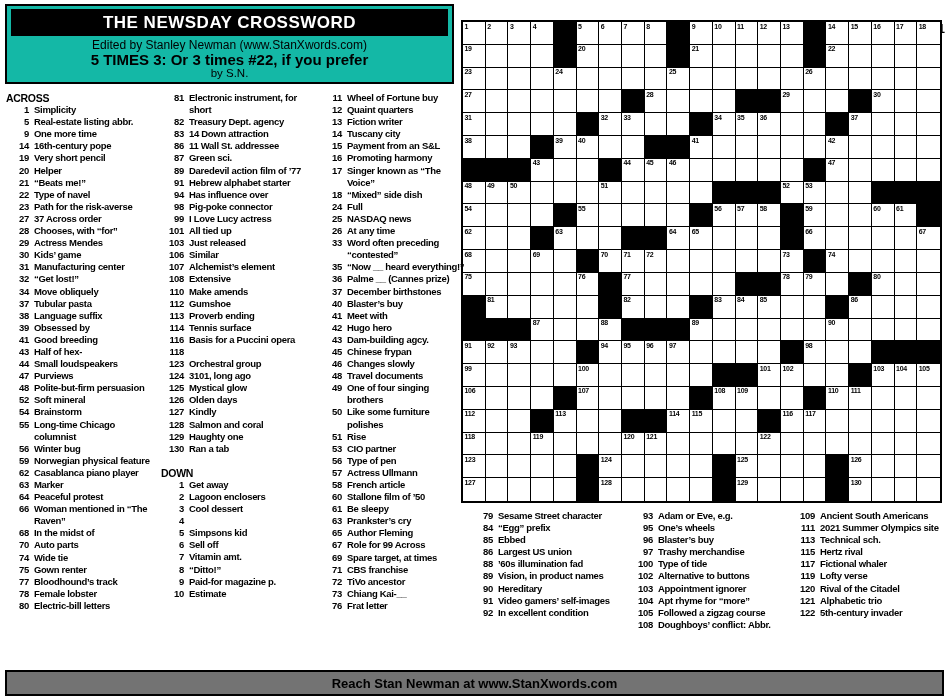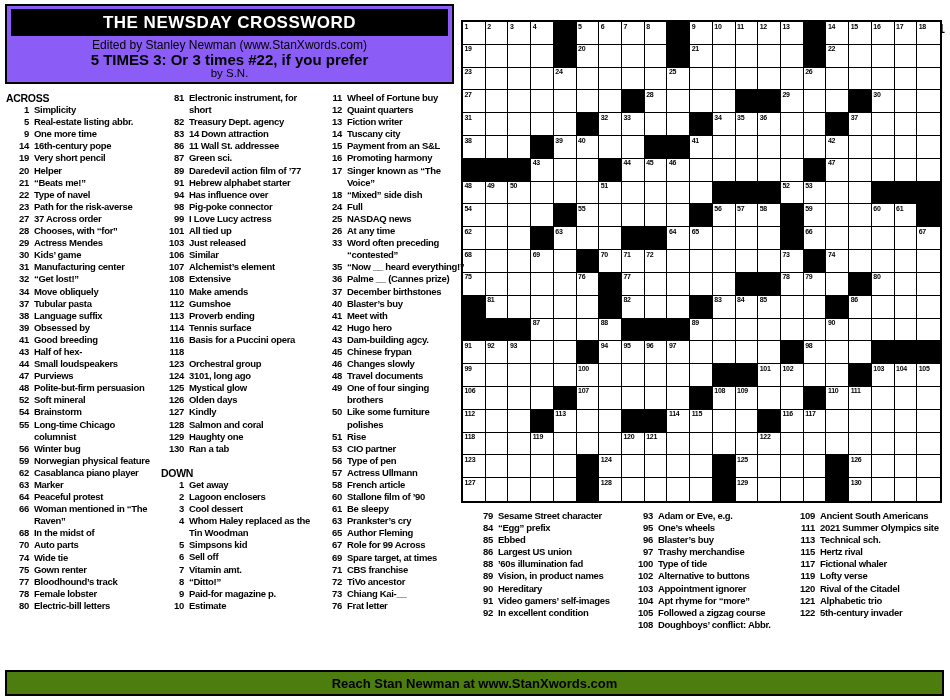--- a/index.html
+++ b/index.html
@@ -1,19 +1,19 @@
 <!DOCTYPE html>
 <html><head>
 <meta charset="utf-8">
 <style>
   html,body{margin:0;padding:0;background:#fff;}
   body{width:950px;height:700px;position:relative;font-family:"Liberation Sans",sans-serif;color:#000;overflow:hidden;}
 
   
-  .hdr-box{position:absolute;left:5px;top:4px;width:449px;height:80px;border:2px solid #000;box-sizing:border-box;background:#8b5cf6;}
+  .hdr-box{position:absolute;left:5px;top:4px;width:449px;height:80px;border:2px solid #000;box-sizing:border-box;background:#14b8a6;}
   .hdr-title{background:#000;color:#fff;margin:3px 4px 2px 4px;height:27px;display:flex;align-items:center;justify-content:center;font-weight:bold;font-size:17px;letter-spacing:.5px;}
   .hdr-edited{text-align:center;font-size:12px;line-height:14px;}
   .hdr-puzzle{text-align:center;font-size:15px;font-weight:bold;line-height:15px;}
   .hdr-by{text-align:center;font-size:11.5px;line-height:13px;}
 
   
   .credits{position:absolute;left:463px;top:5px;width:482px;display:flex;align-items:baseline;font-weight:bold;font-size:9.3px;white-space:nowrap;}
   .credits .site{margin-left:auto;margin-right:22px;}
   .credits .date{font-size:12.5px;margin-top:17px;}
 
@@ -33,21 +33,21 @@
 
   
   #grid{position:absolute;left:461px;top:20px;width:481px;height:483px;border:2px solid #000;box-sizing:border-box;display:grid;grid-template-columns:repeat(21,1fr);grid-template-rows:repeat(21,1fr);background:#fff;}
   .cell{position:relative;border-right:1px solid #000;border-bottom:1px solid #000;background:#fff;}
   .cell.black{background:#000;}
   .cell:nth-child(21n){border-right:none;}
   .cell:nth-child(n+421){border-bottom:none;}
   .num{position:absolute;top:0.5px;left:1.5px;font-size:7px;line-height:7.5px;font-weight:bold;letter-spacing:-0.3px;}
 
   
-  .footer{position:absolute;left:5px;top:670px;width:939px;height:26px;border:2px solid #000;box-sizing:border-box;display:flex;align-items:center;justify-content:center;font-weight:bold;font-size:13px;background:#4d7c0f;}
+  .footer{position:absolute;left:5px;top:670px;width:939px;height:26px;border:2px solid #000;box-sizing:border-box;display:flex;align-items:center;justify-content:center;font-weight:bold;font-size:13px;background:#737373;}
 </style>
 </head>
 <body>
 
 <div class="hdr-box">
   <div class="hdr-title">THE NEWSDAY CROSSWORD</div>
   <div class="hdr-edited">Edited by Stanley Newman (www.StanXwords.com)</div>
   <div class="hdr-puzzle">5 TIMES 3: Or 3 times #22, if you prefer</div>
   <div class="hdr-by">by S.N.</div>
 </div>
@@ -1055,21 +1055,20 @@
       <div class="clue">
         <span class="cn">2</span>
         <span class="ct">Lagoon enclosers</span>
       </div>
       <div class="clue">
         <span class="cn">3</span>
         <span class="ct">Cool dessert</span>
       </div>
       <div class="clue">
         <span class="cn">4</span>
-        <span class="ct">Whom Haley replaced as the Tin Woodman</span>
       </div>
       <div class="clue">
         <span class="cn">5</span>
         <span class="ct">Simpsons kid</span>
       </div>
       <div class="clue">
         <span class="cn">6</span>
         <span class="ct">Sell off</span>
       </div>
       <div class="clue">
@@ -1204,21 +1203,21 @@
       <div class="clue">
         <span class="cn">57</span>
         <span class="ct">Actress Ullmann</span>
       </div>
       <div class="clue">
         <span class="cn">58</span>
         <span class="ct">French article</span>
       </div>
       <div class="clue">
         <span class="cn">60</span>
-        <span class="ct">Stallone film of ’90</span>
+        <span class="ct">Stallone film of ’50</span>
       </div>
       <div class="clue">
         <span class="cn">61</span>
         <span class="ct">Be sleepy</span>
       </div>
       <div class="clue">
         <span class="cn">63</span>
         <span class="ct">Prankster’s cry</span>
       </div>
       <div class="clue">

